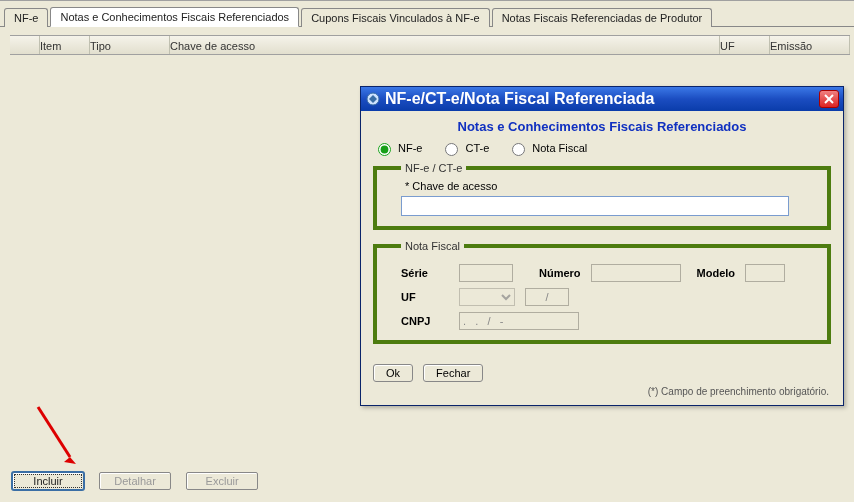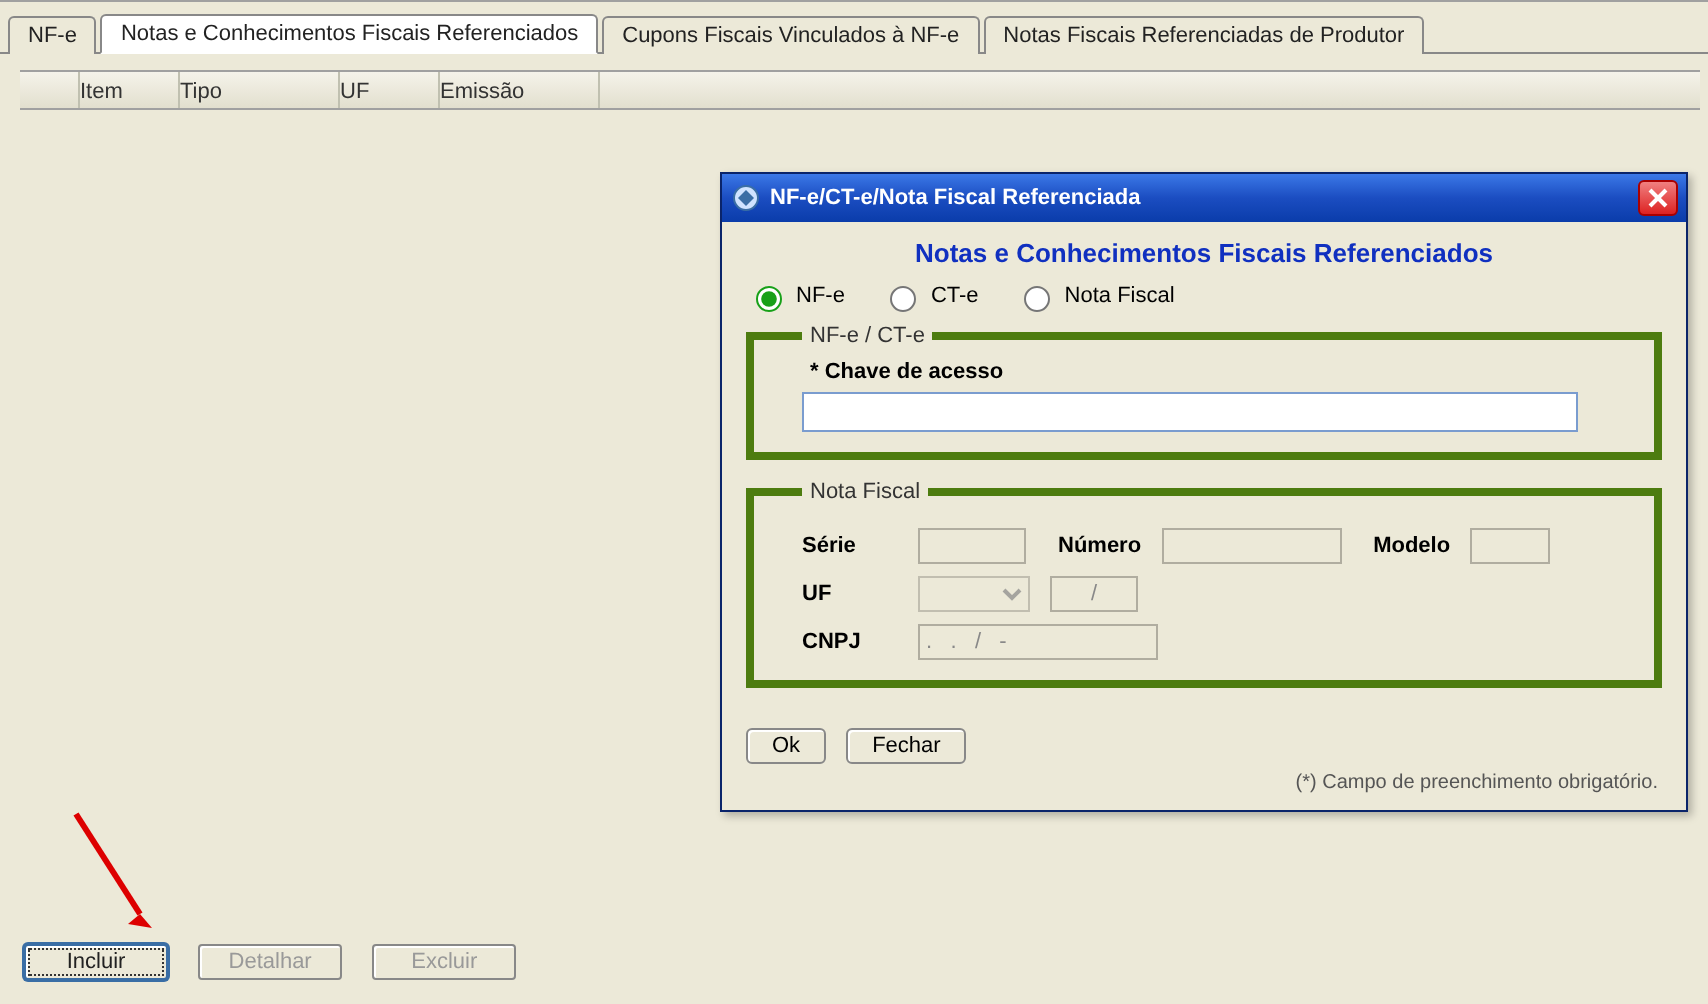--- a/index.html
+++ b/index.html
@@ -131,21 +131,21 @@
     color: #fff;
     font-weight: bold;
     padding: 0 4px 0 5px;
   }
   .titlebar .ticon {
     width: 14px; height: 14px;
     margin-right: 5px;
     display:inline-block;
   }
   .titlebar .ticon svg { display:block; }
-  .titlebar .ttext { flex: 1; font-size: 11px; }
+  .titlebar .ttext { flex: 1; font-size: 16px; }
   .closebtn {
     width: 20px; height: 18px;
     background: linear-gradient(#f08080,#d22);
     border: 1px solid #a00;
     border-radius: 3px;
     color: #fff;
     display: flex; align-items: center; justify-content: center;
     cursor: pointer;
     font-weight: bold;
   }
@@ -191,21 +191,21 @@
     background: #fff;
     height: 18px;
     padding: 0 3px;
     font: inherit;
   }
   .txt.disabled {
     background: #ece9d8;
     border: 1px solid #b0ada0;
     color: #888;
   }
-  .chave-label { font-weight: bold; margin-left:4px; }
+  .chave-label { font-weight: normal; margin-left:4px; }
   .chave-input { width: 388px; height: 20px; }
   select.txt.disabled { width:56px; }
   .btnrow {
     display: flex;
     gap: 10px;
     margin-top: 20px;
   }
   .dlgbtn {
     padding: 2px 12px;
     border: 1px solid #888;
@@ -232,20 +232,21 @@
     <div class="tab">Cupons Fiscais Vinculados à NF-e</div>
     <div class="tab">Notas Fiscais Referenciadas de Produtor</div>
   </div>
   <div class="tabcontent-border"></div>
 
   <div class="gridarea">
     <div class="gridheader">
       <div class="col col-spacer"></div>
       <div class="col col-item">Item</div>
       <div class="col col-tipo">Tipo</div>
+      <div class="col col-chave">Chave de acesso</div>
       <div class="col col-uf">UF</div>
       <div class="col col-emiss">Emissão</div>
     </div>
     <div class="gridbody"></div>
   </div>
 
   <svg class="arrow" viewBox="0 0 50 70">
     <defs></defs>
     <line x1="8" y1="5" x2="40" y2="55" stroke="#d00" stroke-width="3"></line>
     <polygon points="40,55 46,62 34,60" fill="#d00"></polygon>
@@ -298,21 +299,21 @@
           <input class="txt chave-input" type="text" value="" style="">
         </div>
       </fieldset>
 
       <fieldset class="group">
         <legend>Nota Fiscal</legend>
 
         <div class="fld-row">
           <span class="fld-label" style="font-weight:bold">Série</span>
           <input class="txt disabled" style="width: 54px;" disabled="" value="">
-          <span style="font-weight:bold;margin-left:6px">Número</span>
+          <span style="font-weight:bold;margin-left:16px">Número</span>
           <input class="txt disabled" style="width: 90px;" disabled="" value="">
           <span style="font-weight:bold;margin-left:6px">Modelo</span>
           <input class="txt disabled" style="width: 40px;" disabled="" value="">
         </div>
 
         <div class="fld-row">
           <span class="fld-label" style="font-weight:bold">UF</span>
           <select class="txt disabled" disabled="">
             <option></option>
           </select>

